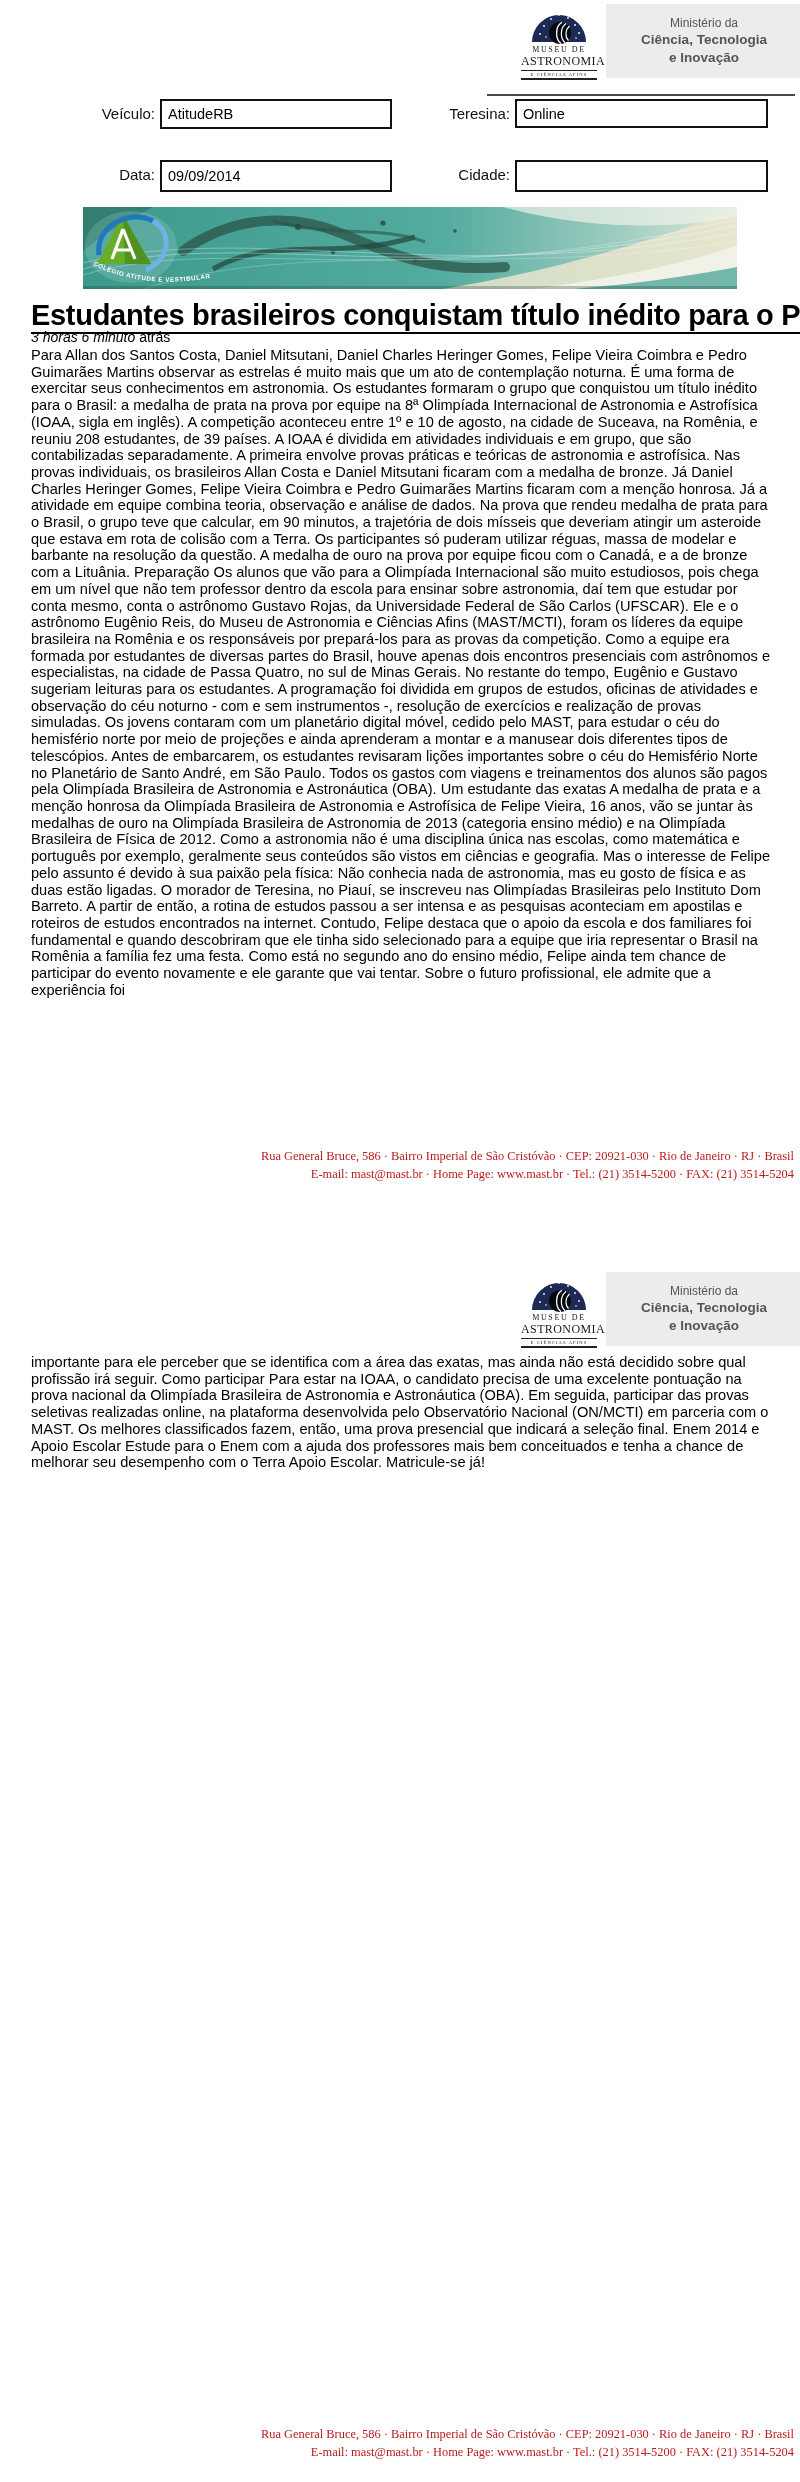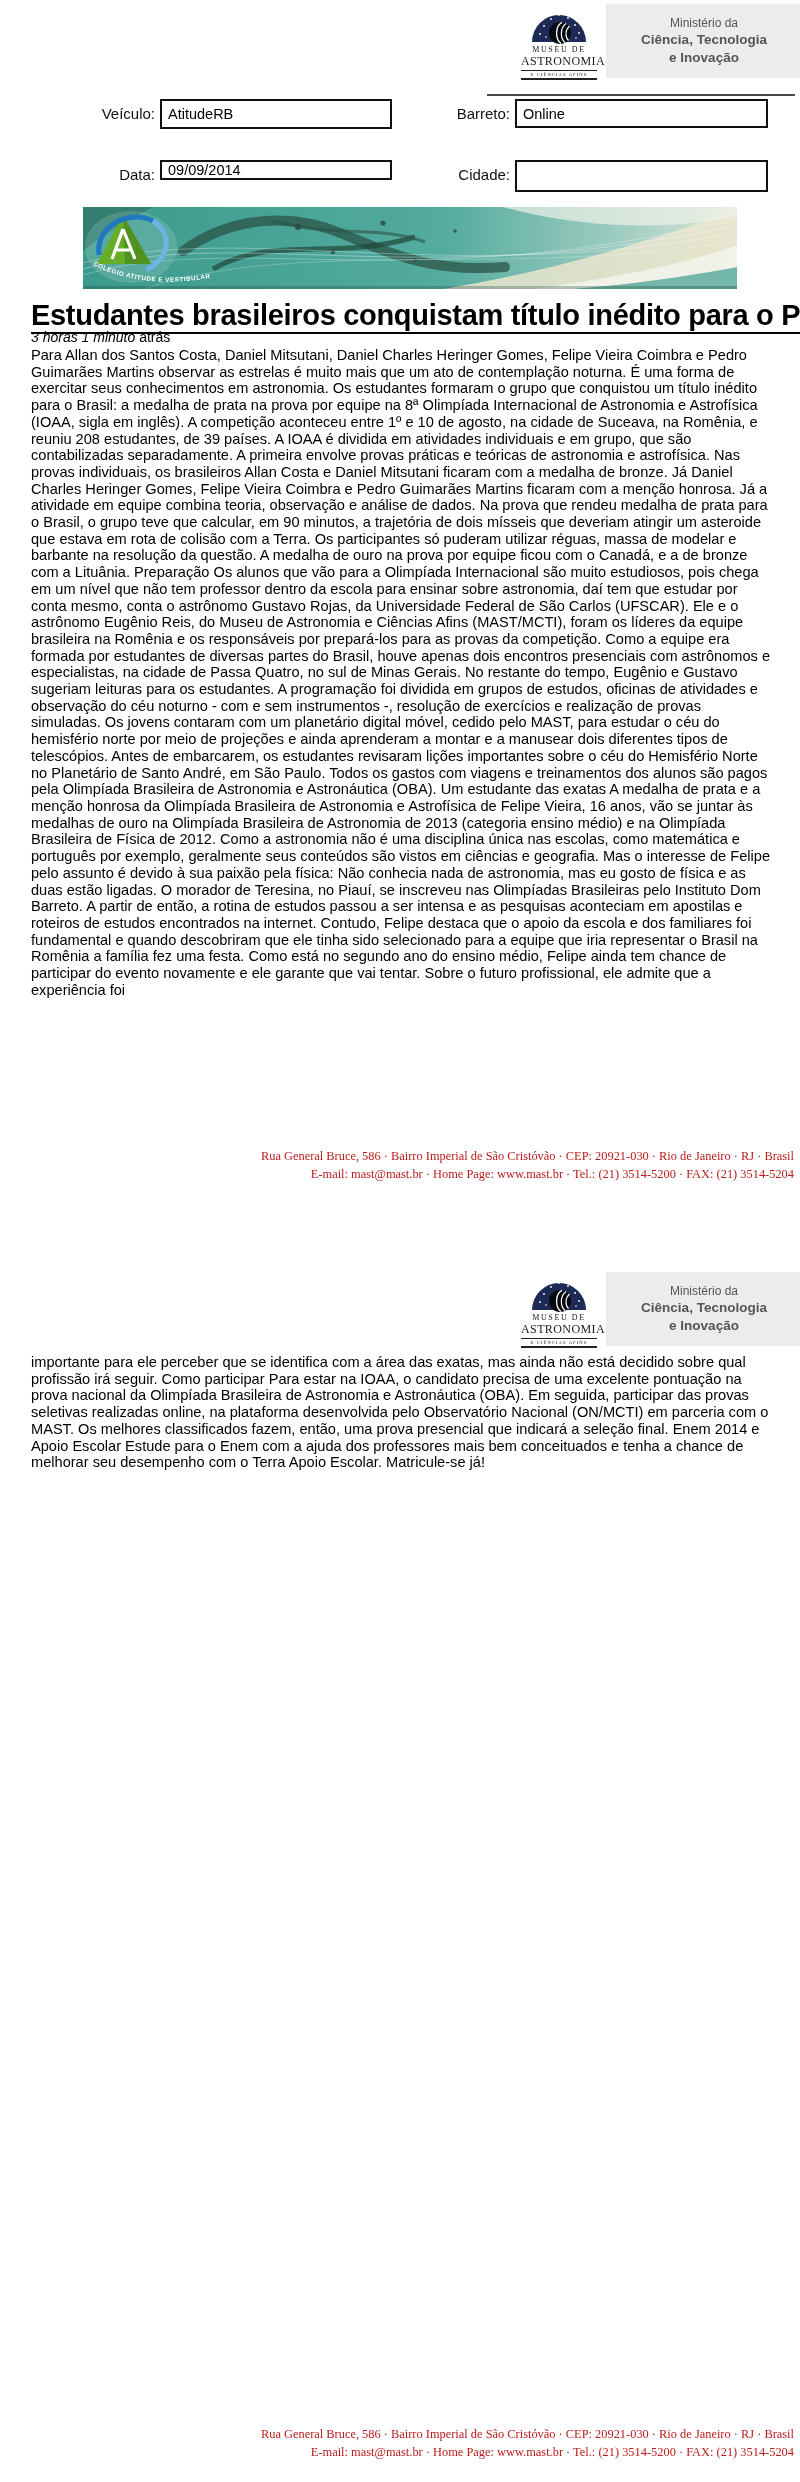--- a/index.html
+++ b/index.html
@@ -25,21 +25,21 @@
 
   
   .form-label{position:absolute;font-size:15px;color:#111;text-align:right;width:110px;}
   .form-field{position:absolute;box-sizing:border-box;border:2px solid #111;background:#fff;
               font-family:"Liberation Sans",sans-serif;font-size:14.5px;color:#000;padding:2px 6px;outline:none;}
   #veiculo-label{left:45px;top:105px;}
   #veiculo-field{left:160px;top:99px;width:232px;height:30px;}
   #editoria-label{left:400px;top:105px;}
   #editoria-field{left:515px;top:99px;width:253px;height:29px;}
   #data-label{left:45px;top:166px;}
-  #data-field{left:160px;top:160px;width:232px;height:20px;}
+  #data-field{left:160px;top:160px;width:232px;height:32px;}
   #cidade-label{left:400px;top:166px;}
   #cidade-field{left:515px;top:160px;width:253px;height:32px;}
 
   
   .banner{position:absolute;left:83px;top:207px;width:654px;height:82px;}
   .banner svg{display:block;}
 
   
   .article-title{position:absolute;left:31px;top:299px;font-size:29px;font-weight:bold;letter-spacing:-0.3px;white-space:nowrap;}
   .article-title span{border-bottom:2px solid #000;padding-bottom:1px;}
@@ -85,21 +85,21 @@
     <div class="ministry">
       <div class="min-1">Ministério da</div>
       <div class="min-2">Ciência, Tecnologia</div>
       <div class="min-3">e Inovação</div>
     </div>
   </div>
   <div class="header-rule"></div>
 
   <div class="form-label" id="veiculo-label">Veículo:</div>
   <input class="form-field" id="veiculo-field" readonly="" value="AtitudeRB" style="">
-  <div class="form-label" id="editoria-label">Barreto:</div>
+  <div class="form-label" id="editoria-label">Teresina:</div>
   <input class="form-field" id="editoria-field" readonly="" value="Online" style="">
   <div class="form-label" id="data-label">Data:</div>
   <input class="form-field" id="data-field" readonly="" value="09/09/2014" style="">
   <div class="form-label" id="cidade-label">Cidade:</div>
   <input class="form-field" id="cidade-field" readonly="" value="" style="">
 
   <div class="banner">
     <svg width="654" height="82" viewBox="0 0 654 82">
       <defs>
         <linearGradient id="bg" x1="0" y1="0" x2="1" y2="0">
@@ -139,21 +139,21 @@
         <text font-size="6.2" font-weight="bold" fill="#ffffff" letter-spacing="0.6" font-family="Liberation Sans, sans-serif">
           <textPath href="#arc-text-path">COLÉGIO ATITUDE E VESTIBULAR</textPath>
         </text>
       </g>
     </svg>
   </div>
 
   <div class="article-title">
     <span>Estudantes brasileiros conquistam título inédito para o País</span>
   </div>
-  <div class="byline"><span class="it">3 horas 1 minuto</span><span> atrás</span></div>
+  <div class="byline"><span class="it">3 horas 6 minuto</span><span> atrás</span></div>
 
   <div class="body-text" id="body-page1">Para Allan dos Santos Costa, Daniel Mitsutani, Daniel Charles Heringer Gomes, Felipe Vieira Coimbra e Pedro Guimarães Martins observar as estrelas é muito mais que um ato de contemplação noturna. É uma forma de exercitar seus conhecimentos em astronomia. Os estudantes formaram o grupo que conquistou um título inédito para o Brasil: a medalha de prata na prova por equipe na 8ª Olimpíada Internacional de Astronomia e Astrofísica (IOAA, sigla em inglês). A competição aconteceu entre 1º e 10 de agosto, na cidade de Suceava, na Romênia, e reuniu 208 estudantes, de 39 países. A IOAA é dividida em atividades individuais e em grupo, que são contabilizadas separadamente. A primeira envolve provas práticas e teóricas de astronomia e astrofísica. Nas provas individuais, os brasileiros Allan Costa e Daniel Mitsutani ficaram com a medalha de bronze. Já Daniel Charles Heringer Gomes, Felipe Vieira Coimbra e Pedro Guimarães Martins ficaram com a menção honrosa. Já a atividade em equipe combina teoria, observação e análise de dados. Na prova que rendeu medalha de prata para o Brasil, o grupo teve que calcular, em 90 minutos, a trajetória de dois mísseis que deveriam atingir um asteroide que estava em rota de colisão com a Terra. Os participantes só puderam utilizar réguas, massa de modelar e barbante na resolução da questão. A medalha de ouro na prova por equipe ficou com o Canadá, e a de bronze com a Lituânia. Preparação Os alunos que vão para a Olimpíada Internacional são muito estudiosos, pois chega em um nível que não tem professor dentro da escola para ensinar sobre astronomia, daí tem que estudar por conta mesmo, conta o astrônomo Gustavo Rojas, da Universidade Federal de São Carlos (UFSCAR). Ele e o astrônomo Eugênio Reis, do Museu de Astronomia e Ciências Afins (MAST/MCTI), foram os líderes da equipe brasileira na Romênia e os responsáveis por prepará-los para as provas da competição. Como a equipe era formada por estudantes de diversas partes do Brasil, houve apenas dois encontros presenciais com astrônomos e especialistas, na cidade de Passa Quatro, no sul de Minas Gerais. No restante do tempo, Eugênio e Gustavo sugeriam leituras para os estudantes. A programação foi dividida em grupos de estudos, oficinas de atividades e observação do céu noturno - com e sem instrumentos -, resolução de exercícios e realização de provas simuladas. Os jovens contaram com um planetário digital móvel, cedido pelo MAST, para estudar o céu do hemisfério norte por meio de projeções e ainda aprenderam a montar e a manusear dois diferentes tipos de telescópios. Antes de embarcarem, os estudantes revisaram lições importantes sobre o céu do Hemisfério Norte no Planetário de Santo André, em São Paulo. Todos os gastos com viagens e treinamentos dos alunos são pagos pela Olimpíada Brasileira de Astronomia e Astronáutica (OBA). Um estudante das exatas A medalha de prata e a menção honrosa da Olimpíada Brasileira de Astronomia e Astrofísica de Felipe Vieira, 16 anos, vão se juntar às medalhas de ouro na Olimpíada Brasileira de Astronomia de 2013 (categoria ensino médio) e na Olimpíada Brasileira de Física de 2012. Como a astronomia não é uma disciplina única nas escolas, como matemática e português por exemplo, geralmente seus conteúdos são vistos em ciências e geografia. Mas o interesse de Felipe pelo assunto é devido à sua paixão pela física: Não conhecia nada de astronomia, mas eu gosto de física e as duas estão ligadas. O morador de Teresina, no Piauí, se inscreveu nas Olimpíadas Brasileiras pelo Instituto Dom Barreto. A partir de então, a rotina de estudos passou a ser intensa e as pesquisas aconteciam em apostilas e roteiros de estudos encontrados na internet. Contudo, Felipe destaca que o apoio da escola e dos familiares foi fundamental e quando descobriram que ele tinha sido selecionado para a equipe que iria representar o Brasil na Romênia a família fez uma festa. Como está no segundo ano do ensino médio, Felipe ainda tem chance de participar do evento novamente e ele garante que vai tentar. Sobre o futuro profissional, ele admite que a experiência foi</div>
 
   <div class="page-footer" id="footer-p1">
     <div>Rua General Bruce, 586 · Bairro Imperial de São Cristóvão · CEP: 20921-030 · Rio de Janeiro · RJ · Brasil</div>
     <div>E-mail: mast@mast.br · Home Page: www.mast.br · Tel.: (21) 3514-5200 · FAX: (21) 3514-5204</div>
   </div>
 
   <div class="letterhead lh-p2">
     <div class="mast">

